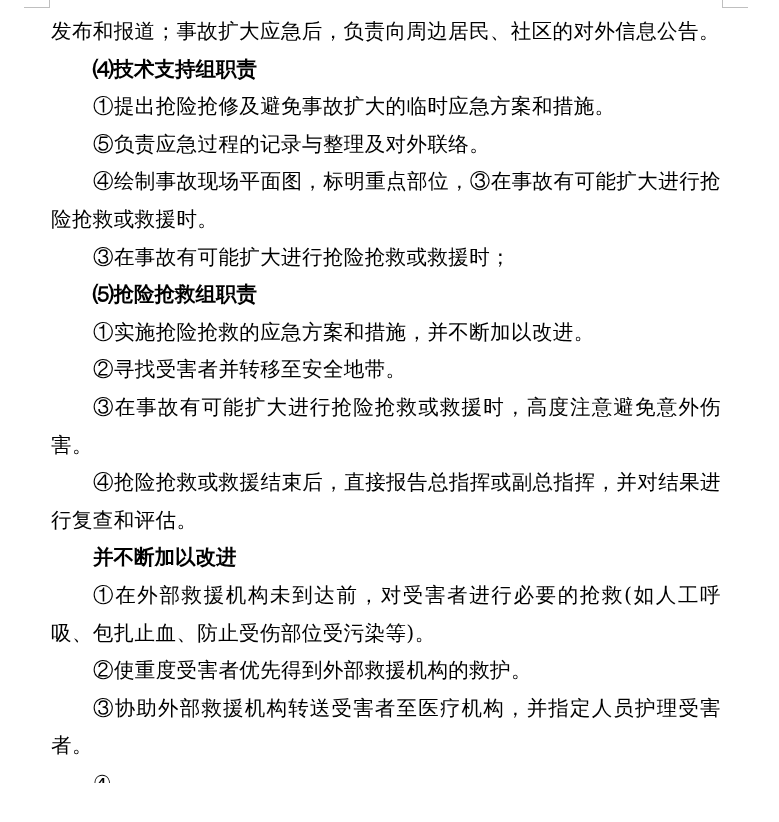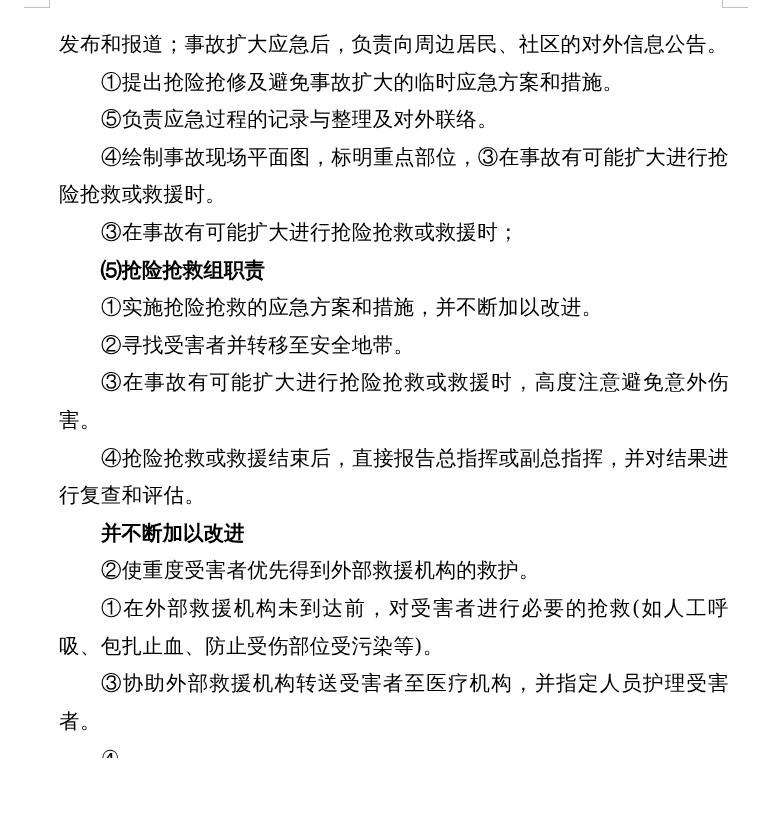--- a/index.html
+++ b/index.html
@@ -26,23 +26,22 @@
     left: 24px;
     border-right: 1px solid #bfbfbf;
   }
   .corner-mark.right {
     left: 722px;
     border-left: 1px solid #bfbfbf;
   }
   .page-body {
     position: absolute;
     left: 51px;
-    top: 26px;
+    top: 13px;
     width: 670px;
-    margin-left: 8px;
   }
   .para {
     margin: 0;
     font-size: 20.5px;
     line-height: 37.6px;
     letter-spacing: 0.4px;
     text-align: justify;
     text-align-last: left;
     white-space: normal;
     word-break: break-all;
@@ -60,27 +59,28 @@
   }
 </style>
 </head>
 <body>
 
 <div class="corner-mark left"></div>
 <div class="corner-mark right"></div>
 
 <div class="page-body">
   <p class="para">发布和报道；事故扩大应急后，负责向周边居民、社区的对外信息公告。</p>
+  <p class="para indent heading">⑷技术支持组职责</p>
   <p class="para indent">①提出抢险抢修及避免事故扩大的临时应急方案和措施。</p>
   <p class="para indent">⑤负责应急过程的记录与整理及对外联络。</p>
   <p class="para indent">④绘制事故现场平面图，标明重点部位，③在事故有可能扩大进行抢险抢救或救援时。</p>
   <p class="para indent">③在事故有可能扩大进行抢险抢救或救援时；</p>
   <p class="para indent heading">⑸抢险抢救组职责</p>
   <p class="para indent">①实施抢险抢救的应急方案和措施，并不断加以改进。</p>
   <p class="para indent">②寻找受害者并转移至安全地带。</p>
   <p class="para indent">③在事故有可能扩大进行抢险抢救或救援时，高度注意避免意外伤害。</p>
   <p class="para indent">④抢险抢救或救援结束后，直接报告总指挥或副总指挥，并对结果进行复查和评估。</p>
   <p class="para indent heading">并不断加以改进</p>
+  <p class="para indent">①在外部救援机构未到达前，对受害者进行必要的抢救(如人工呼吸、包扎止血、防止受伤部位受污染等)。</p>
   <p class="para indent">②使重度受害者优先得到外部救援机构的救护。</p>
-  <p class="para indent">①在外部救援机构未到达前，对受害者进行必要的抢救(如人工呼吸、包扎止血、防止受伤部位受污染等)。</p>
   <p class="para indent">③协助外部救援机构转送受害者至医疗机构，并指定人员护理受害者。</p>
   <p class="para indent cut">④……</p>
 </div>
 
 </body></html>

